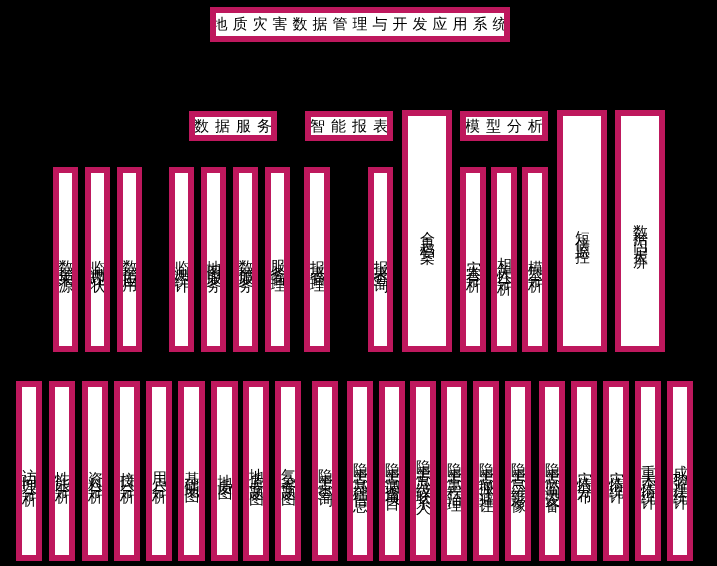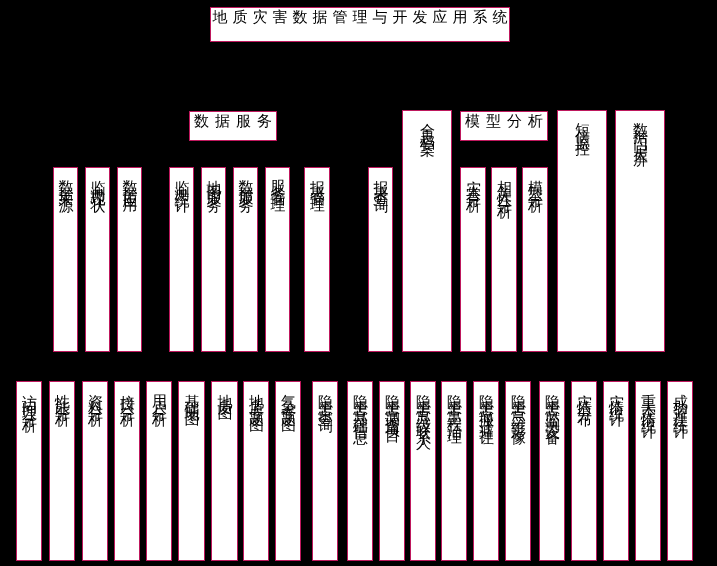--- a/index.html
+++ b/index.html
@@ -13,24 +13,25 @@
   }
   .canvas {
     position: relative;
     width: 717px;
     height: 566px;
     background: #000000;
   }
   .box {
     position: absolute;
     background: #ffffff;
-    border: 1px solid #be185d;
+    border: 6px solid #be185d;
     box-sizing: border-box;
     color: #000000;
     display: flex;
+    align-items: center;
     justify-content: center;
     overflow: hidden;
   }
   .htext {
     font-size: 15px;
     letter-spacing: 6px;
     text-indent: 6px;
     white-space: nowrap;
   }
   .title-box .htext {
@@ -51,20 +52,23 @@
 <body>
 
 <div class="canvas">
 
   <div class="box title-box" style="left:210px; top:7px; width:300px; height:35px;">
     <span class="htext">地质灾害数据管理与开发应用系统</span>
   </div>
 
   <div class="box" style="left:189px; top:111px; width:88px; height:30px;">
     <span class="htext">数据服务</span>
+  </div>
+  <div class="box" style="left:305px; top:111px; width:88px; height:30px;">
+    <span class="htext">智能报表</span>
   </div>
   <div class="box" style="left:460px; top:111px; width:88px; height:30px;">
     <span class="htext">模型分析</span>
   </div>
 
   <div class="box" style="left:402px; top:110px; width:50px; height:242px;">
     <span class="vtext">全息档案</span>
   </div>
   <div class="box" style="left:557px; top:110px; width:50px; height:242px;">
     <span class="vtext">短信监控</span>

